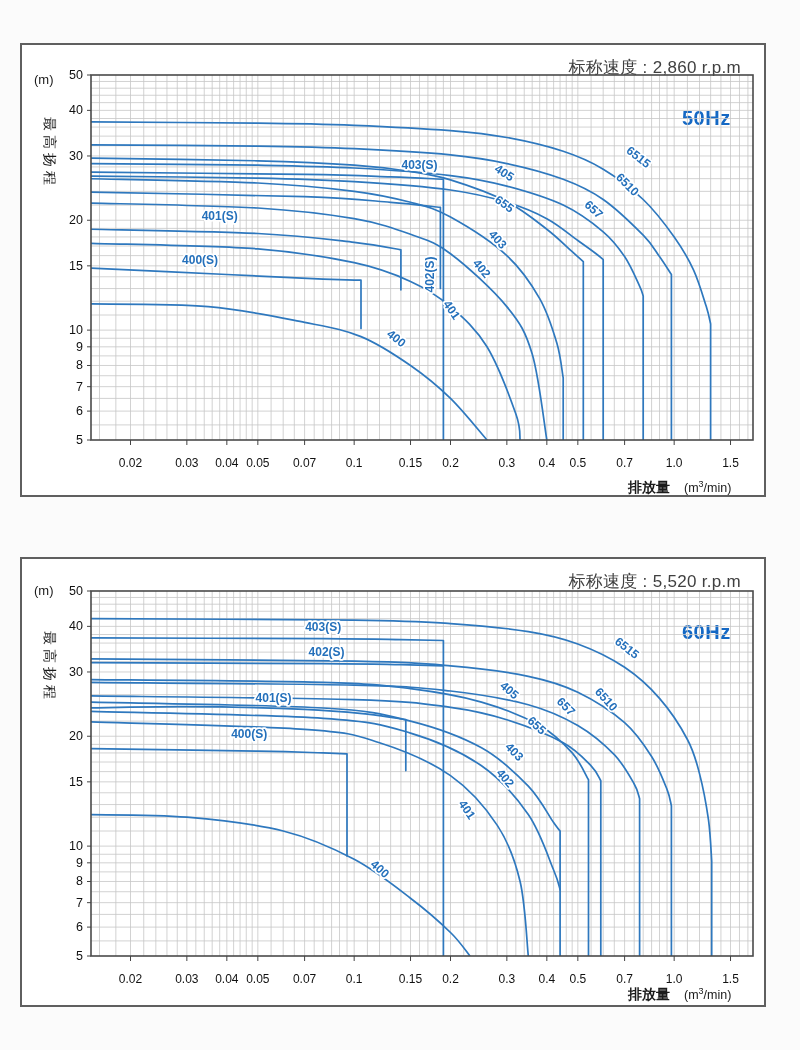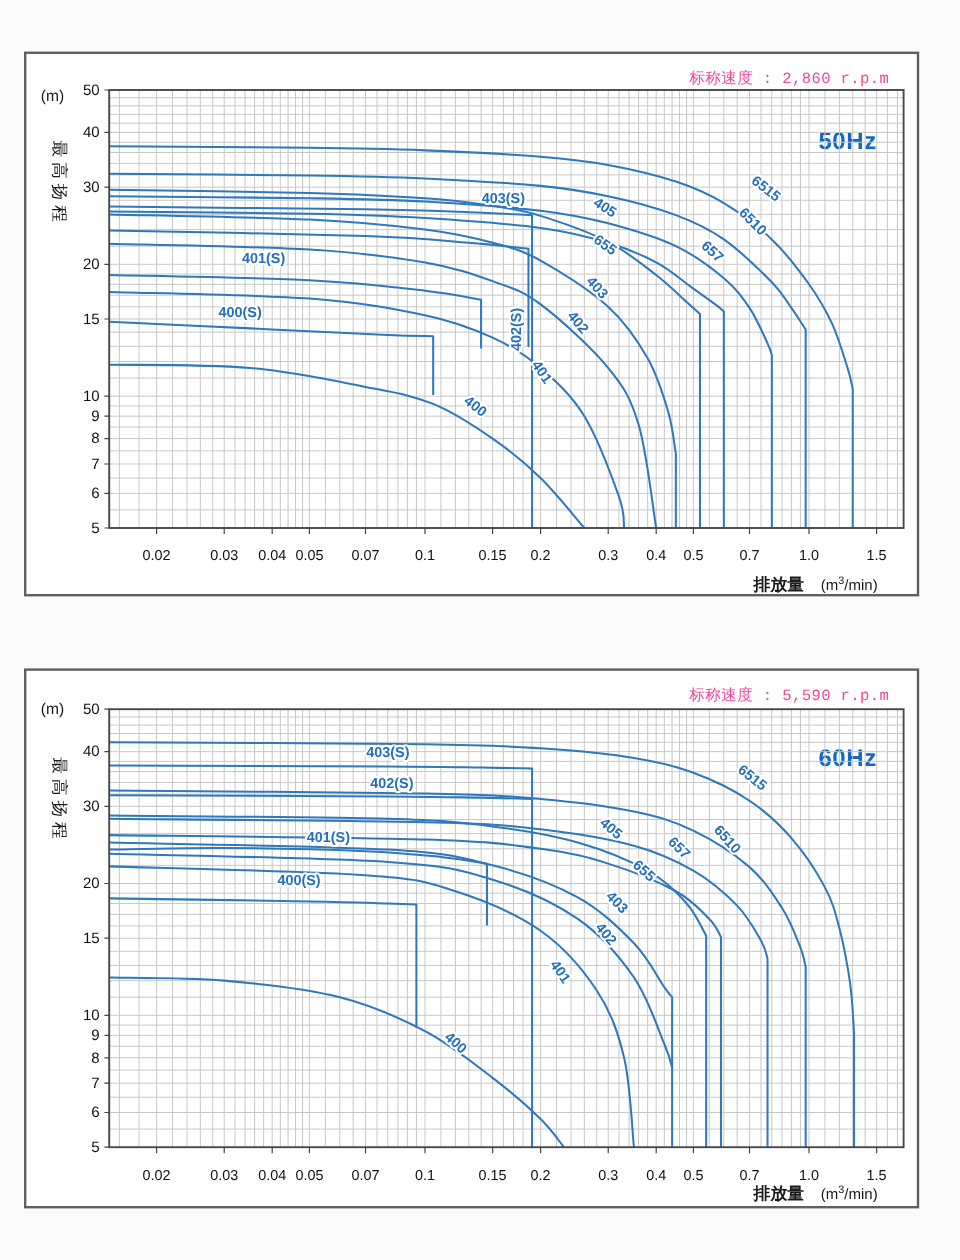--- a/index.html
+++ b/index.html
@@ -2,22 +2,22 @@
 <html><head>
 <meta charset="utf-8">
 <style>
   html,body{margin:0;padding:0;background:#fbfbfb;}
   .page{position:relative;width:800px;height:1050px;background:#fbfbfb;overflow:hidden;
         font-family:"Liberation Sans","DejaVu Sans",sans-serif;}
   .panel{position:absolute;left:20px;width:746px;background:#ffffff;
          border:2px solid #5f5f5f;box-sizing:border-box;}
   .panel-1{top:43px;height:454px;}
   .panel-2{top:557px;height:450px;}
-  .chart-header{position:absolute;top:11px;right:23px;font-size:13px;color:#ec4899;
-                letter-spacing:0.3px;font-family:Liberation Mono, monospace;}
+  .chart-header{position:absolute;top:11px;right:23px;font-size:17px;color:#404040;
+                letter-spacing:0.3px;}
   .freq-label{position:absolute;left:660px;top:62px;font-size:20px;font-weight:bold;
               color:#1468c4;letter-spacing:0.5px;}
   .y-unit{position:absolute;left:12px;font-size:13px;color:#1a1a1a;}
   .panel-1 .y-unit{top:27px;}
   .panel-2 .y-unit{top:24px;}
   .y-title{position:absolute;left:-27px;top:100px;width:110px;height:16px;text-align:center;
            font-size:14px;color:#1a1a1a;transform:rotate(90deg);letter-spacing:4px;}
   svg.chart-canvas{position:absolute;left:0;top:0;}
 </style>
 </head>
@@ -226,21 +226,21 @@
           <text transform="translate(569.1 167.5) rotate(42)" text-anchor="middle">657</text>
           <text transform="translate(602.6 142.4) rotate(45)" text-anchor="middle">6510</text>
           <text transform="translate(614.0 115.3) rotate(38)" text-anchor="middle">6515</text>
         </g>
         <text x="648" y="447" text-anchor="end" fill="#1a1a1a" font-size="14px" font-weight="700">排放量</text>
         <text x="662" y="447" text-anchor="start" fill="#1a1a1a" font-size="12.5px"><tspan>(m</tspan><tspan dy="-5" font-size="9px">3</tspan><tspan dy="5">/min)</tspan></text>
       </svg>
   </div>
 
   <div class="panel panel-2">
-    <div class="chart-header">标称速度 : 5,590 r.p.m</div>
+    <div class="chart-header">标称速度 : 5,520 r.p.m</div>
     <div class="y-unit">(m)</div>
     <div class="y-title">最高扬程</div>
     <div class="freq-label">60Hz</div>
     <svg class="chart-canvas" width="742" height="446">
         <defs>
           <clipPath id="clip-60hz">
             <rect x="69" y="32" width="662" height="365"></rect>
           </clipPath>
         </defs>
         <g stroke="#c6c6c6" stroke-width="0.8">

